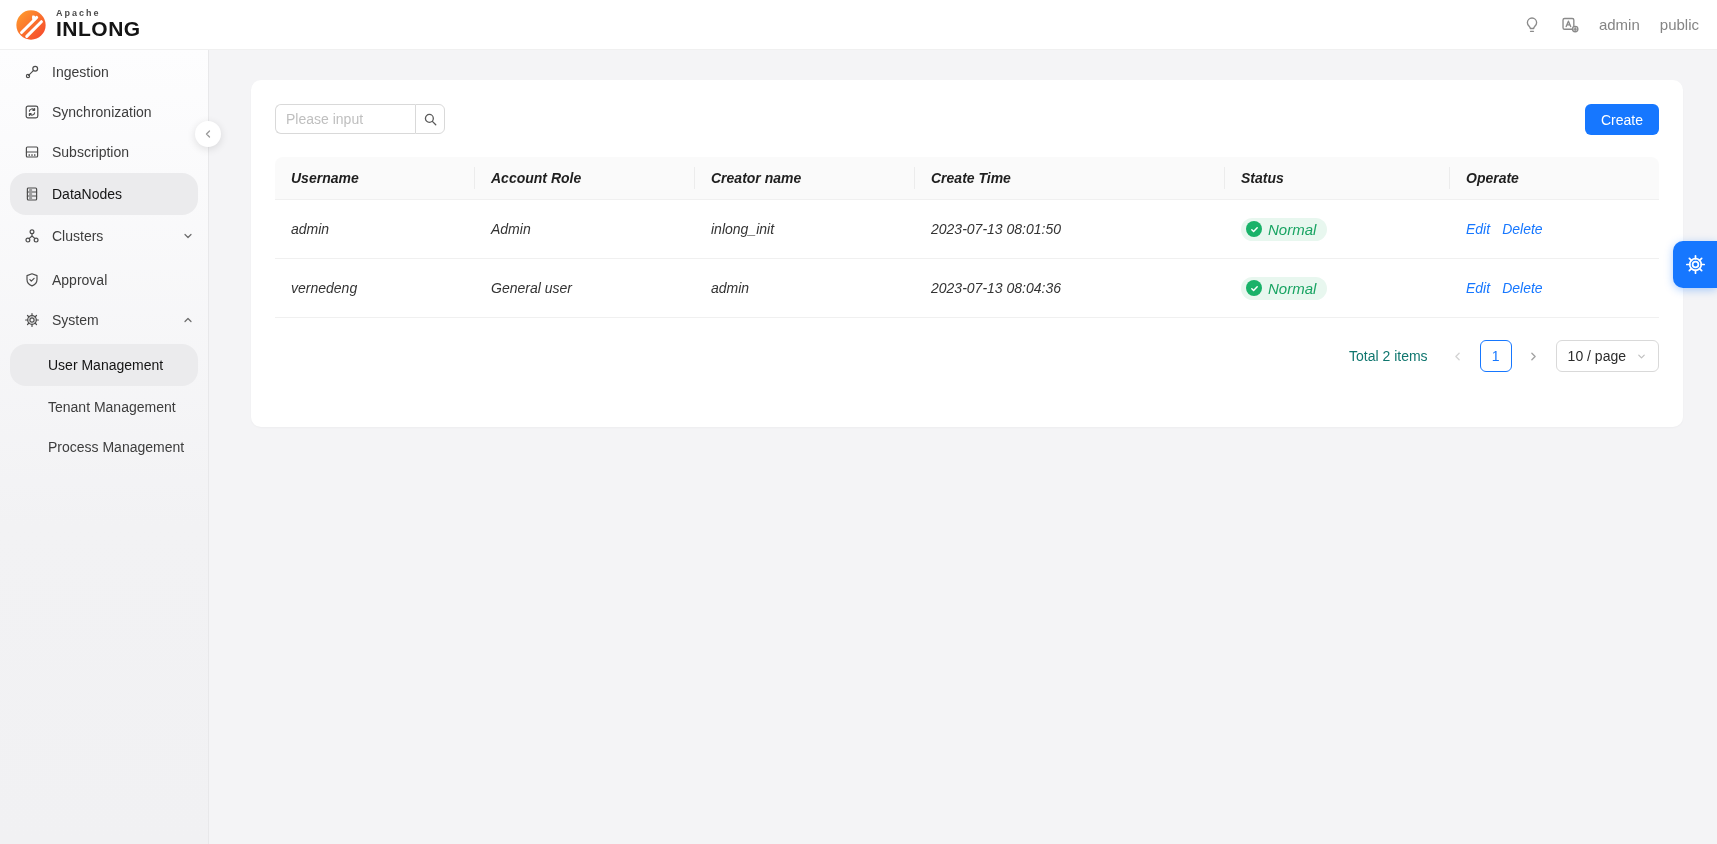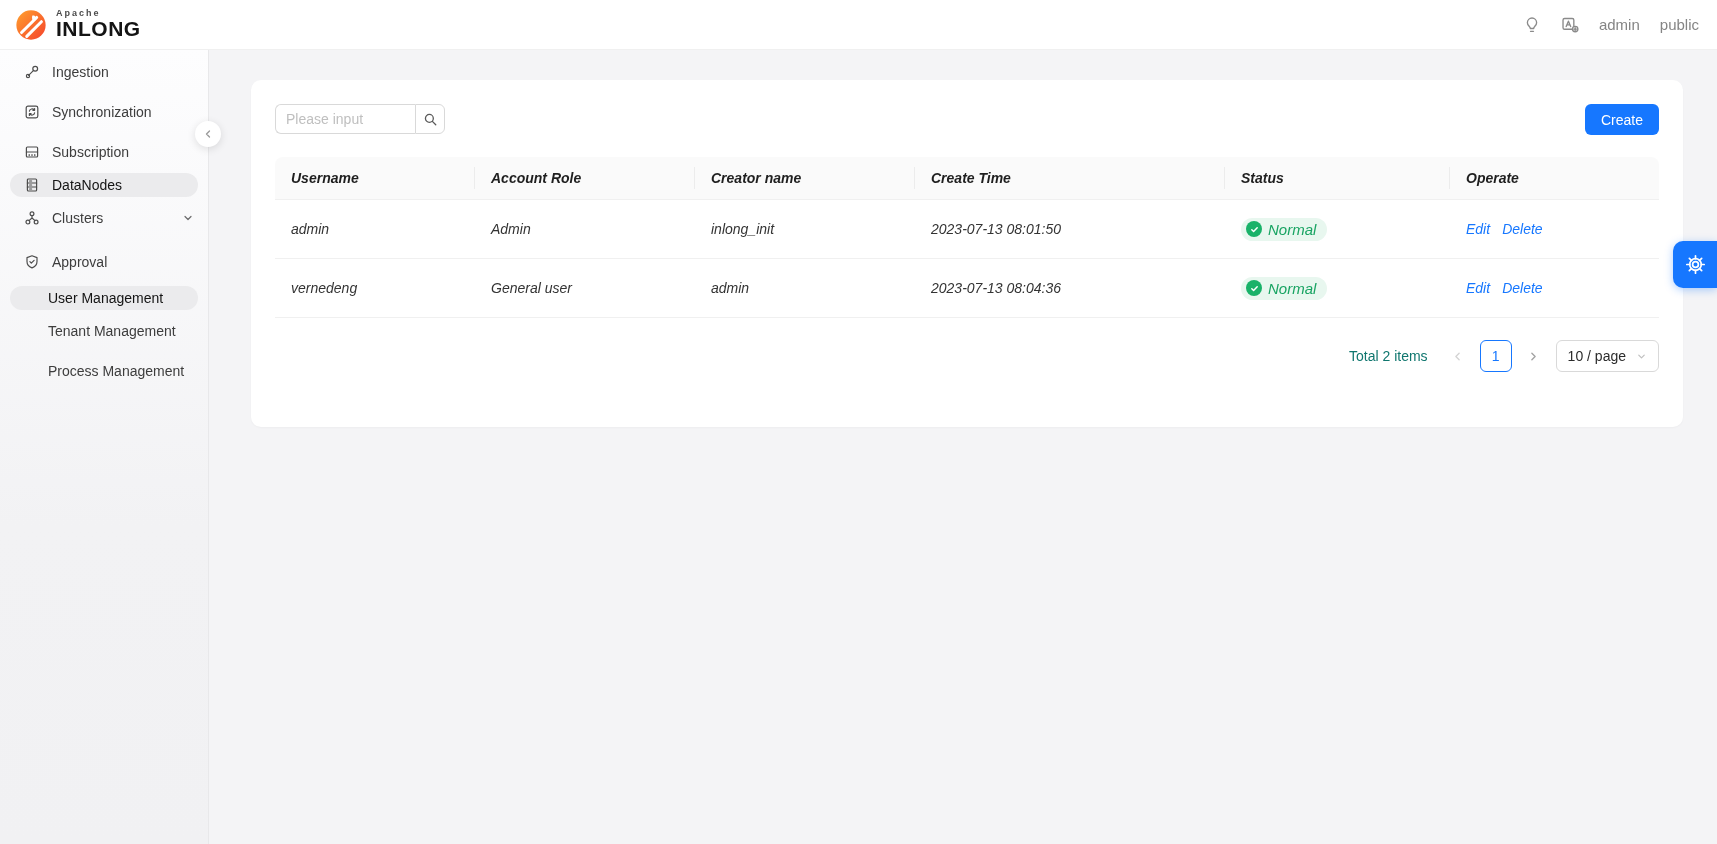--- a/index.html
+++ b/index.html
@@ -20,21 +20,21 @@
   
   .body-wrap { display:flex; height:794px; }
   aside { width:209px; flex:0 0 209px; background:linear-gradient(180deg,#fdfdfe 0%,#f2f2f4 60%,#f1f1f3 100%);
           border-right:1px solid #e8e8ea; position:relative; padding-top:2px; }
   main { flex:1; position:relative; background:#f4f4f6; }
 
   
   .s-item { height:40px; display:flex; align-items:center; gap:12px; padding:0 14px 0 24px;
             color:#3d3d3d; cursor:pointer; white-space:nowrap; }
   .s-item .lbl { flex:1; overflow:hidden; }
-  .s-item.sel { background:#ebebed; border-radius:16px; margin:0 10px; padding:0 8px 0 14px; color:#141414; height:24px; margin-top:1px; margin-bottom:1px;}
+  .s-item.sel { background:#ebebed; border-radius:16px; margin:0 10px; padding:0 8px 0 14px; color:#141414; height:42px; margin-top:1px; margin-bottom:1px;}
   .s-item.gap { margin-top:4px; }
   .s-icn { display:flex; color:#4d4d4d; }
   .chev { color:#6b6b6b; display:flex; }
   .sub .s-item { padding-left:48px; }
   .sub .s-item.sel { padding-left:38px; font-weight:500; }
   .collapse-btn { position:absolute; top:71px; right:-13px; width:26px; height:26px; border-radius:50%;
                   background:#fff; border:none; box-shadow:0 2px 8px rgba(0,0,0,.12); cursor:pointer;
                   display:flex; align-items:center; justify-content:center; color:#9a9a9a; z-index:6; }
 
   
@@ -196,20 +196,35 @@
     <div class="s-item gap">
       <span class="s-icn">
         <svg width="16" height="16" viewBox="0 0 16 16" fill="none" stroke="currentColor" stroke-width="1.2" stroke-linecap="round" stroke-linejoin="round">
           <path d="M8 1.8 L13 3.6 V7.4 C13 10.5 10.9 12.7 8 13.9 C5.1 12.7 3 10.5 3 7.4 V3.6 Z"></path>
           <polyline points="5.9,7.7 7.3,9.1 10.1,6.3"></polyline>
         </svg>
       </span>
       <span class="lbl">Approval</span>
     </div>
 
+    <div class="s-item">
+      <span class="s-icn">
+        <svg width="16" height="16" viewBox="0 0 16 16" fill="none" stroke="currentColor" stroke-width="1.2" stroke-linecap="round">
+          <circle cx="8" cy="8" r="2.1"></circle>
+            <circle cx="8" cy="8" r="4.3"></circle>
+          <path d="M8 1.6 v2.1 M8 12.3 v2.1 M1.6 8 h2.1 M12.3 8 h2.1 M3.5 3.5 l1.5 1.5 M11 11 l1.5 1.5 M12.5 3.5 L11 5 M5 11 l-1.5 1.5"></path>
+        </svg>
+      </span>
+      <span class="lbl">System</span>
+      <span class="chev">
+        <svg width="12" height="12" viewBox="0 0 16 16" fill="none" stroke="currentColor" stroke-width="1.6" stroke-linecap="round" stroke-linejoin="round">
+            <polyline points="4,10 8,6 12,10"></polyline>
+          </svg>
+      </span>
+    </div>
 
     <div class="sub">
       <div class="s-item sel" style="margin-top:4px;">
         <span class="lbl">User Management</span>
       </div>
       <div class="s-item">
         <span class="lbl">Tenant Management</span>
       </div>
       <div class="s-item">
         <span class="lbl">Process Management</span>

